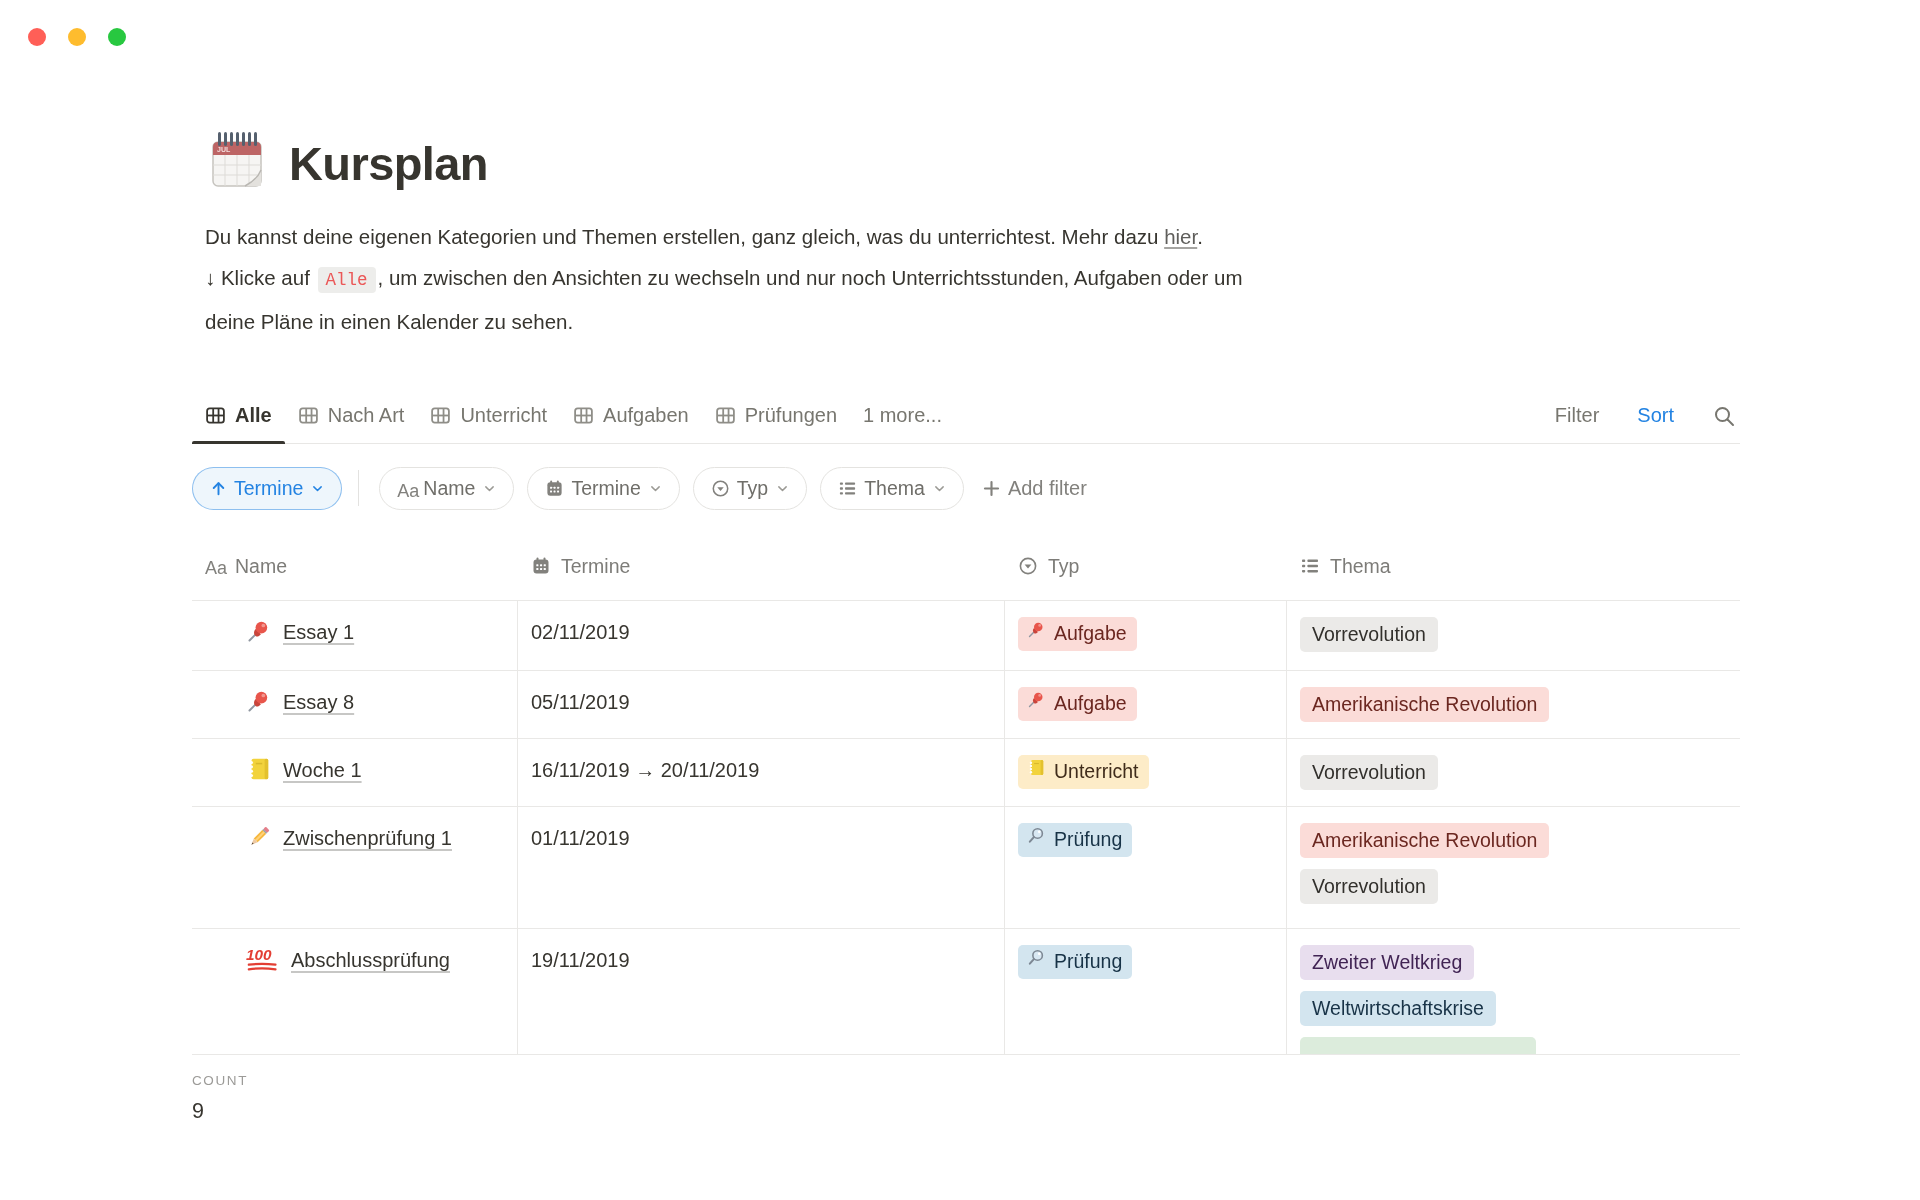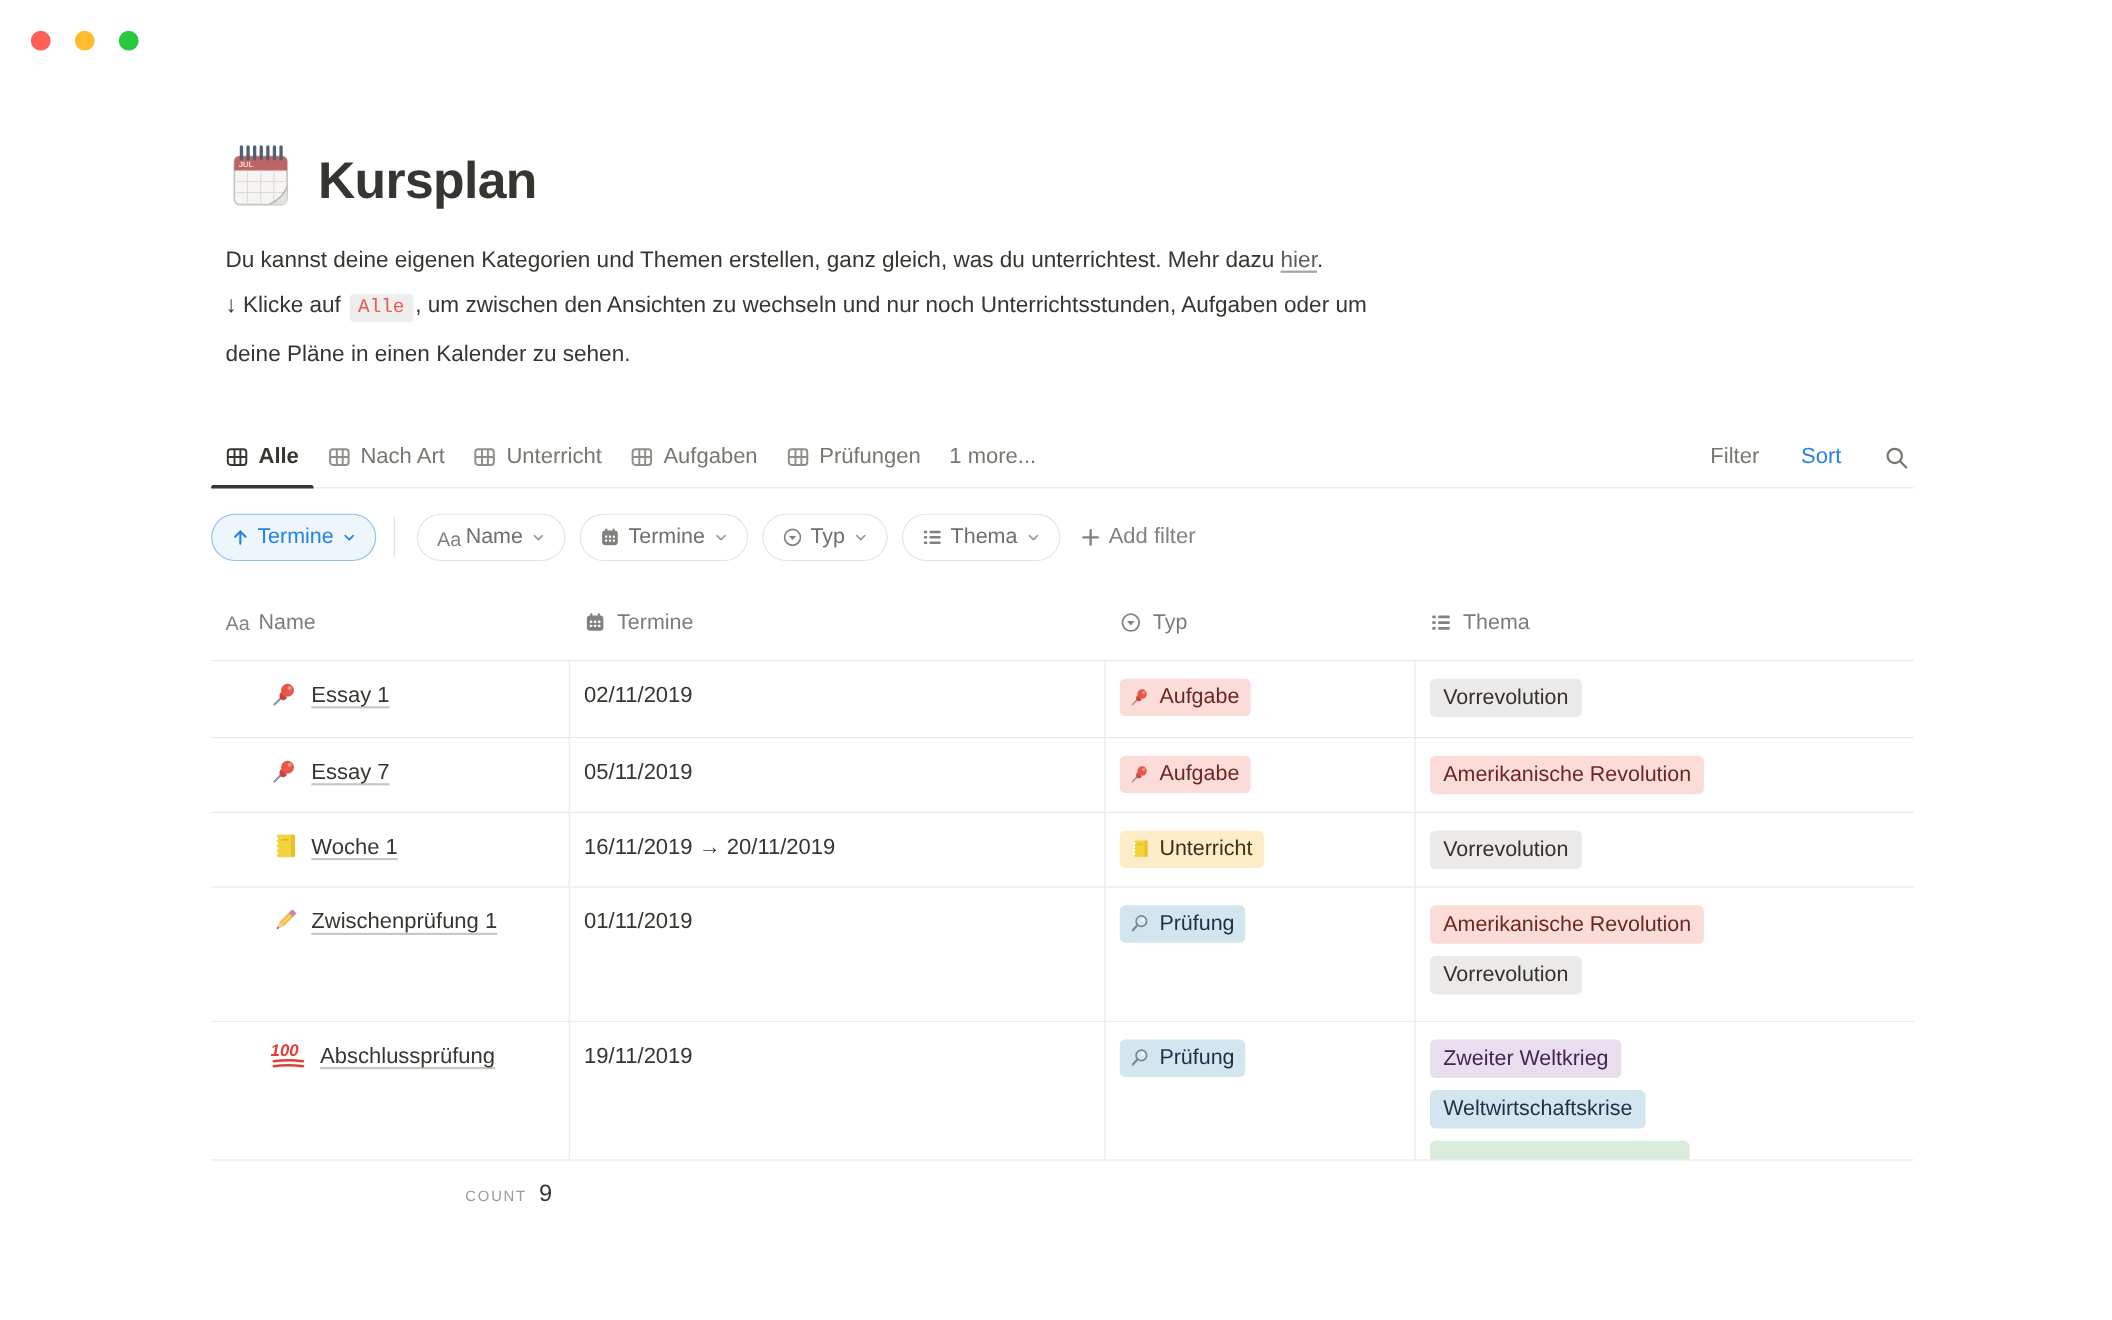--- a/index.html
+++ b/index.html
@@ -77,29 +77,29 @@
   .cell-name { display: flex; align-items: flex-start; gap: 11px; cursor: pointer; }
   .re { width: 26px; height: 26px; flex: none; margin-top: 1px; margin-left: 41px; }
   .re[data-icon="hundred-icon"] { width: 34px; height: 25px; }
   .name-text {
     font-weight: 500; line-height: 31px;
     text-decoration: underline; text-decoration-color: rgba(55,53,47,.28); text-decoration-thickness: 1.5px; text-underline-offset: 4px;
   }
   .r4 .name-text { display: inline-block; max-width: 190px; }
   .cell-date { line-height: 30px; cursor: default; }
   .badge {
-    display: inline-flex; align-items: center; gap: 8px; padding: 3px 10px 4px 9px; border-radius: 5px; font-size: 19.5px; line-height: 27px;
+    display: inline-flex; gap: 8px; padding: 3px 10px 4px 9px; border-radius: 5px; font-size: 19.5px; line-height: 27px;
   }
   .be { width: 19px; height: 19px; flex: none; }
   .cell-thema { display: flex; flex-direction: column; align-items: flex-start; gap: 11px; }
   .tag { display: inline-block; padding: 4px 12px 5px 12px; border-radius: 5px; font-size: 19.5px; line-height: 26px; white-space: nowrap; }
   .tag-partial { min-width: 236px; min-height: 35px; }
 
   
-  .tfoot { width: 326px; display: flex; justify-content: flex-end; align-items: baseline; gap: 11px; padding: 18px 16px 0 0; }
+  .tfoot { width: 326px; display: flex; justify-content: flex-end; align-items: baseline; gap: 11px; padding: 18px 16px 0 0; flex-direction: column; }
   .count-label { font-size: 13.5px; letter-spacing: 1.6px; color: #9c9b98; }
   .count-value { font-size: 21.5px; color: #37352f; }
 </style>
 </head>
 <body>
 
 <div class="traffic">
   <div class="dot" style="background:#ff5f57"></div>
   <div class="dot" style="background:#febc2e"></div>
   <div class="dot" style="background:#28c840"></div>
@@ -384,21 +384,21 @@
   <div class="trow r2">
     <div class="cell cell-name">
       <span class="re iconbox" data-icon="pushpin-icon">
           <svg viewBox="0 0 24 24">
             <line x1="8.2" y1="15.8" x2="3.2" y2="20.8" stroke="#9097a1" stroke-width="1.8" stroke-linecap="round"></line>
             <path d="M9.5 17 C6.8 15.6 6.8 12 9 10.2 L13.8 15 C12 17.2 10.4 17.4 9.5 17 Z" fill="#c9443b"></path>
             <circle cx="14.2" cy="8.8" r="5.4" fill="#e8554b"></circle>
             <circle cx="16" cy="6.9" r="1.7" fill="#f4968f"></circle>
           </svg>
         </span>
-      <span class="name-text">Essay 7</span>
+      <span class="name-text">Essay 8</span>
     </div>
     <div class="cell cell-date">05/11/2019</div>
     <div class="cell">
       <span class="badge" style="background: rgb(251, 220, 216); color: rgb(107, 39, 32);">
         <span class="be iconbox" data-icon="pushpin-icon">
             <svg viewBox="0 0 24 24">
               <line x1="8.2" y1="15.8" x2="3.2" y2="20.8" stroke="#9097a1" stroke-width="1.8" stroke-linecap="round"></line>
               <path d="M9.5 17 C6.8 15.6 6.8 12 9 10.2 L13.8 15 C12 17.2 10.4 17.4 9.5 17 Z" fill="#c9443b"></path>
               <circle cx="14.2" cy="8.8" r="5.4" fill="#e8554b"></circle>
               <circle cx="16" cy="6.9" r="1.7" fill="#f4968f"></circle>

